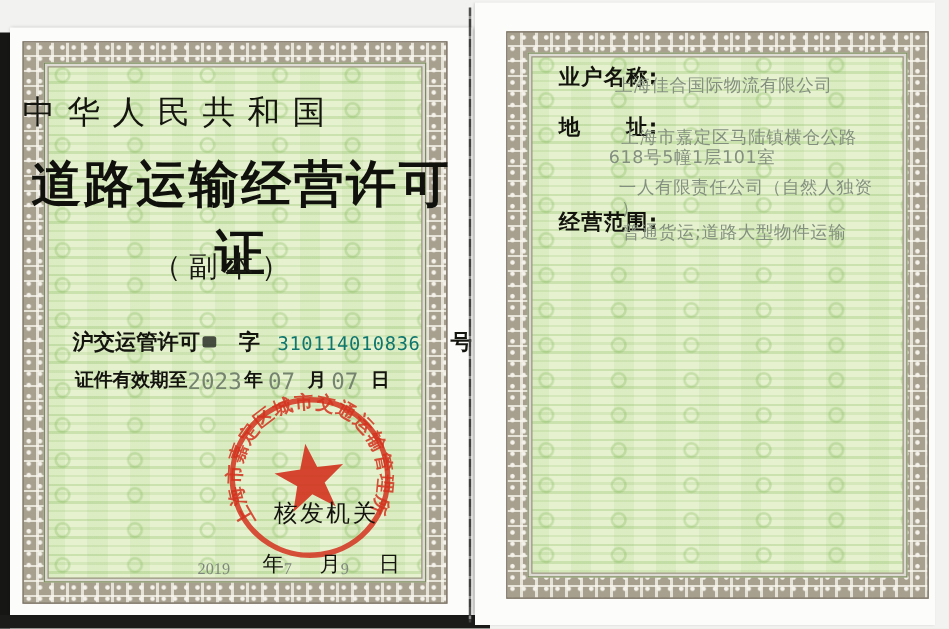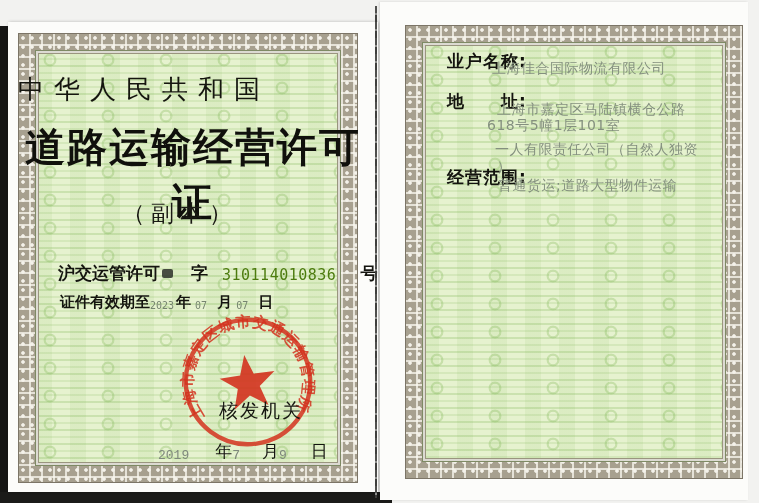--- a/index.html
+++ b/index.html
@@ -47,34 +47,34 @@
     font-size:40px;font-weight:bold;color:#10100c;letter-spacing:2px;}
   .copy-type{position:absolute;left:0;top:176px;width:338px;text-align:center;
     font-family:"DejaVu Serif","Liberation Serif",serif;font-size:23px;color:#1a1a14;letter-spacing:6px;padding-left:6px;box-sizing:border-box;}
 
   .license-row{position:absolute;left:50px;top:240px;width:310px;white-space:nowrap;
     font-size:17px;font-weight:bold;color:#14140f;}
   .redaction{display:inline-block;width:11px;height:9px;background:#2a2f28;border-radius:2px;
     margin-left:2px;position:relative;top:-1px;opacity:.85;}
   .zi{margin-left:18px;}
   .lic-no{margin-left:14px;font-family:"DejaVu Sans Mono","Liberation Mono",monospace;
-    font-weight:normal;font-size:15px;color:#4d7c0f;letter-spacing:.5px;position:relative;top:1px;}
+    font-weight:normal;font-size:15px;color:#0f766e;letter-spacing:.5px;position:relative;top:1px;}
   .hao{margin-left:24px;}
 
   .valid-row{position:absolute;left:52px;top:271px;white-space:nowrap;font-size:15px;color:#14140f;font-weight:bold;}
   .valid-row .num{font-family:"DejaVu Sans Mono","Liberation Mono",monospace;font-weight:normal;
-    font-size:10px;color:#75846f;position:relative;top:2px;}
+    font-size:18px;color:#75846f;position:relative;top:2px;}
   .valid-row .unit{margin:0 4px 0 10px;}
   .valid-row .unit-first{margin-left:2px;}
 
   .seal-wrap{position:absolute;left:172px;top:292px;width:136px;height:136px;transform:rotate(-8deg);}
   .issuer{position:absolute;left:178px;top:376px;width:150px;text-align:center;
     font-size:19px;color:#14140f;letter-spacing:2px;}
   .issue-date{position:absolute;left:150px;top:418px;white-space:nowrap;font-size:17px;color:#14140f;}
-  .issue-date .num{font-family:Liberation Mono, monospace;font-size:13px;
+  .issue-date .num{font-family:Liberation Serif, serif;font-size:13px;
     color:#7e887c;position:relative;top:2px;}
   .issue-date .y{margin-left:26px;} .issue-date .m{margin-left:22px;} .issue-date .d{margin-left:24px;}
 
   
   .field-label{position:absolute;left:67px;font-size:17px;font-weight:bold;color:#13130e;letter-spacing:1px;white-space:nowrap;}
   .field-value{position:absolute;font-size:14px;color:#84907f;letter-spacing:.5px;white-space:nowrap;}
   .lbl1{top:48px;} .lbl2{top:88px;} .lbl3{top:128px;} .lbl4{top:164px;}
   .val1a{left:112px;top:58px;} 
   .val2a{left:117px;top:99px;} .val2b{left:107px;top:115px;}
   .val3a{left:115px;top:139px;font-family:Liberation Serif, serif;} .val3b{left:117px;top:156px;}

